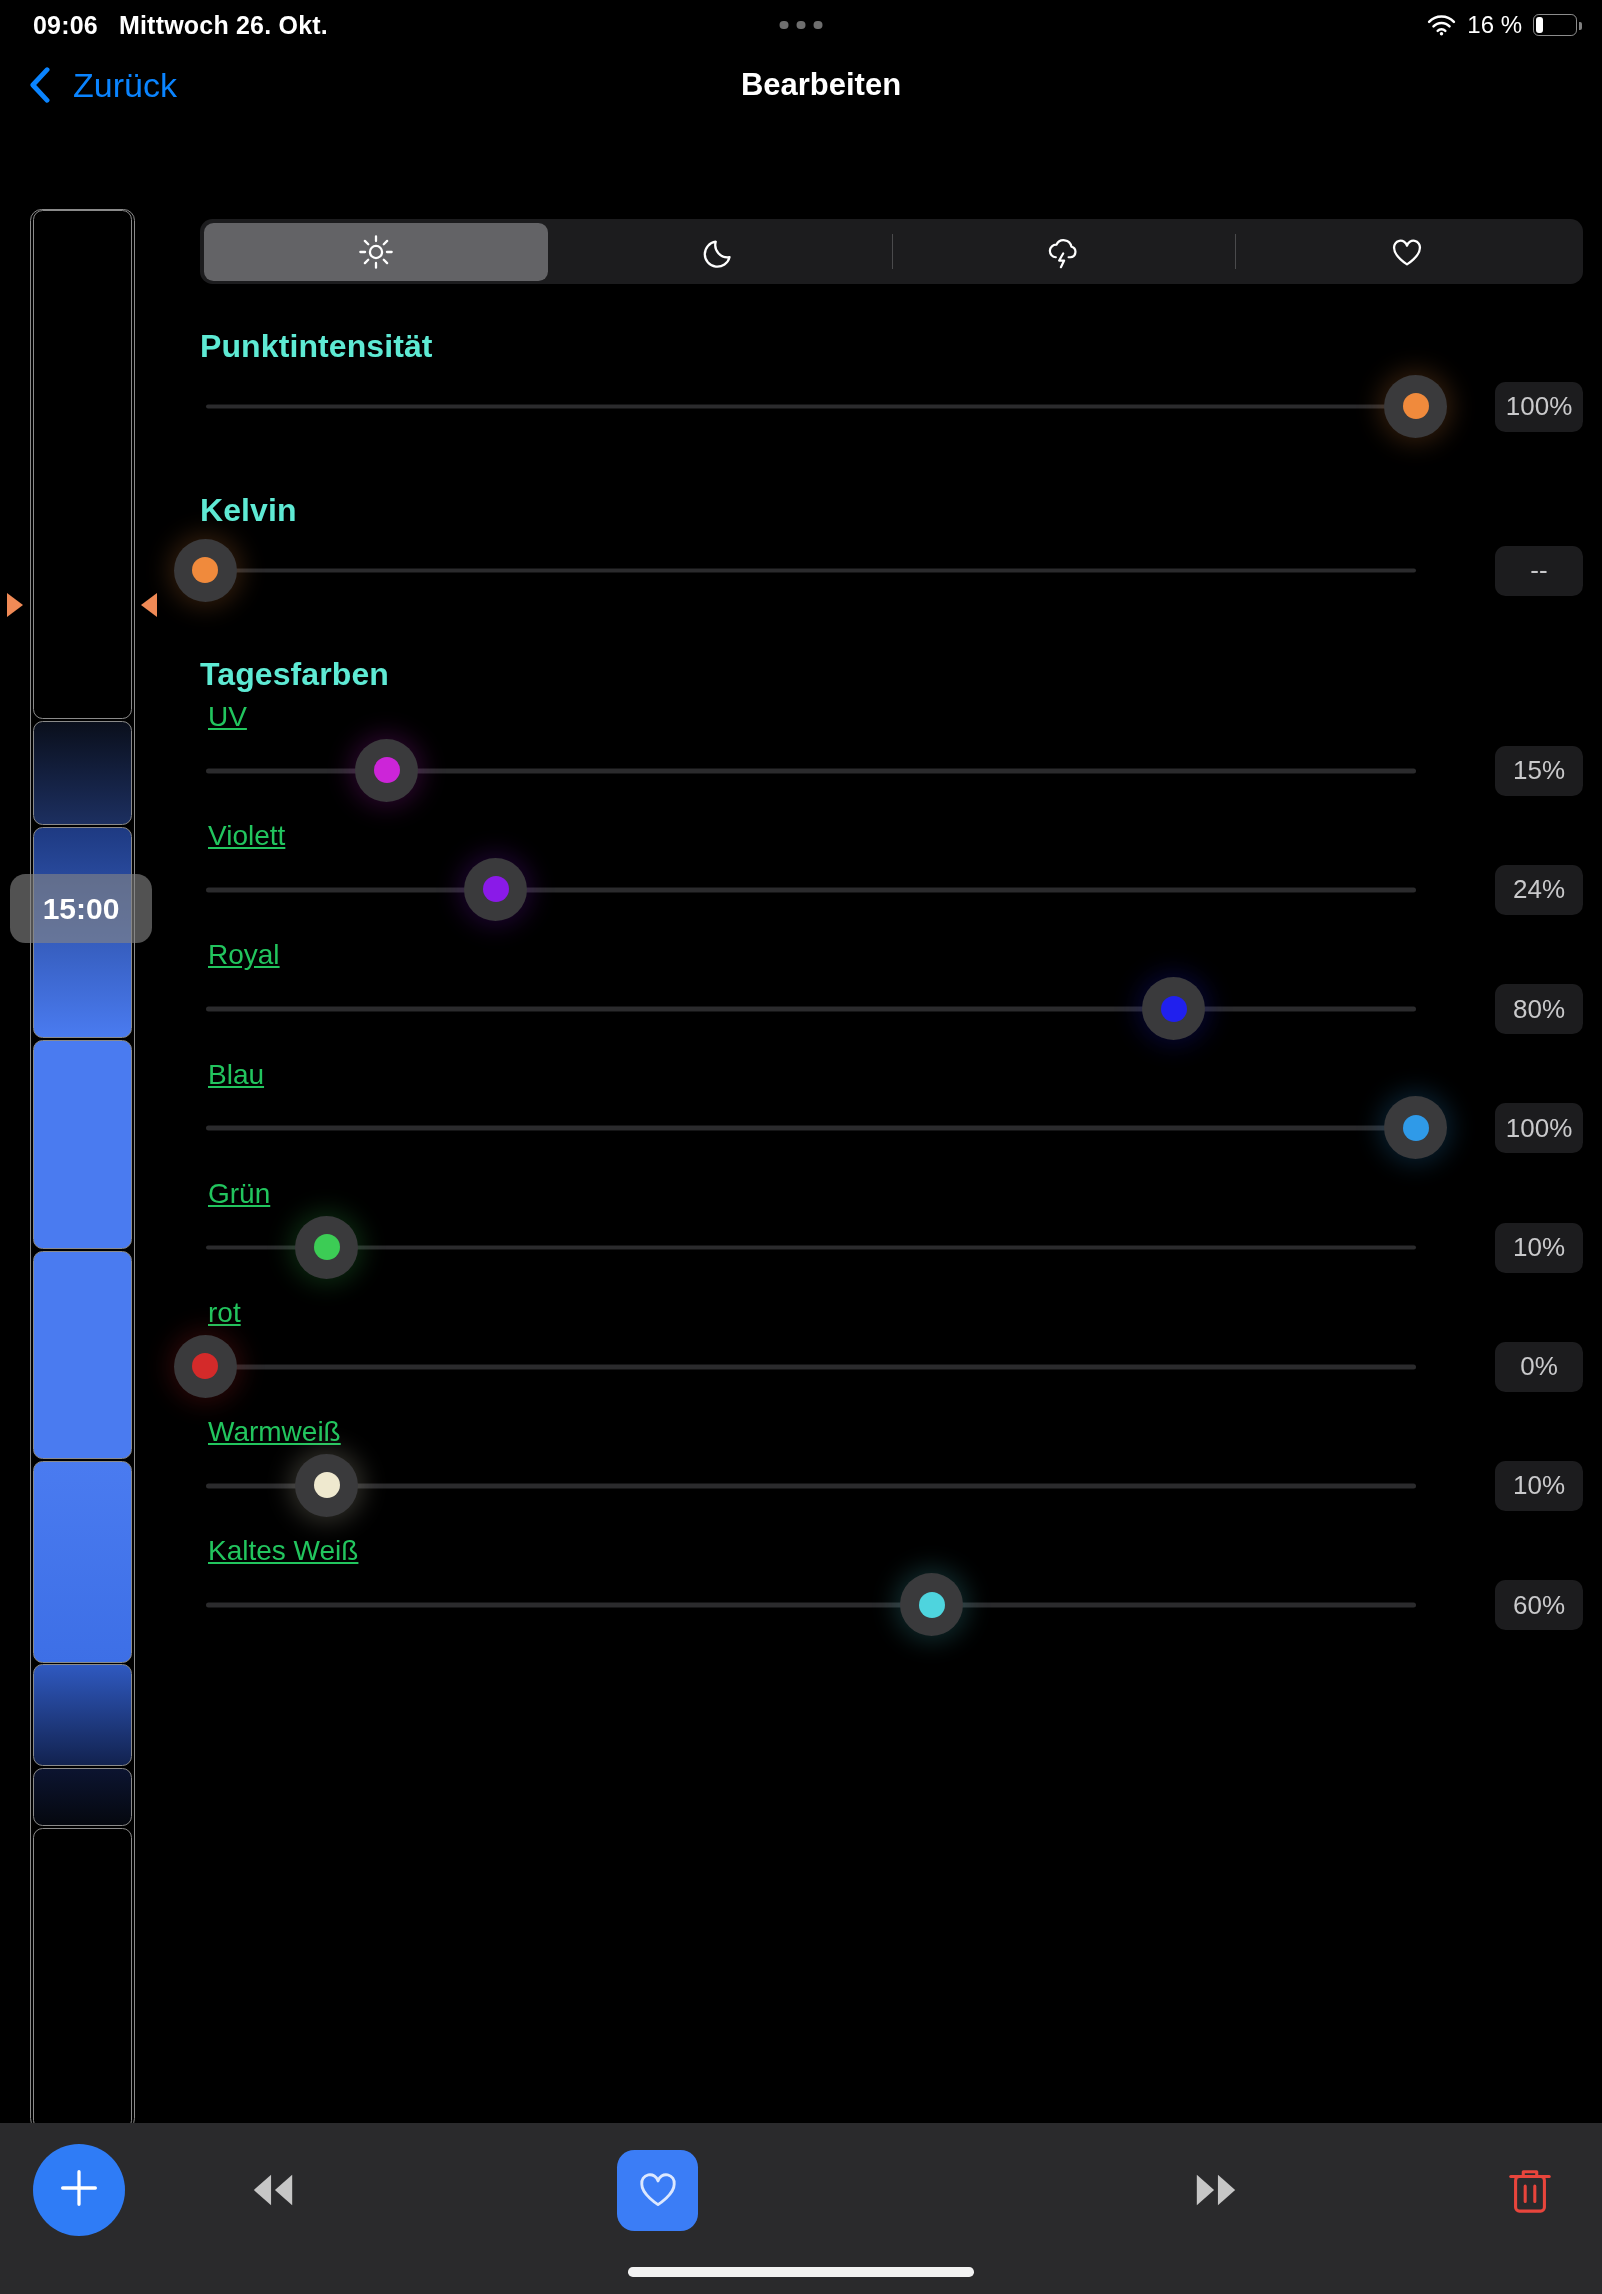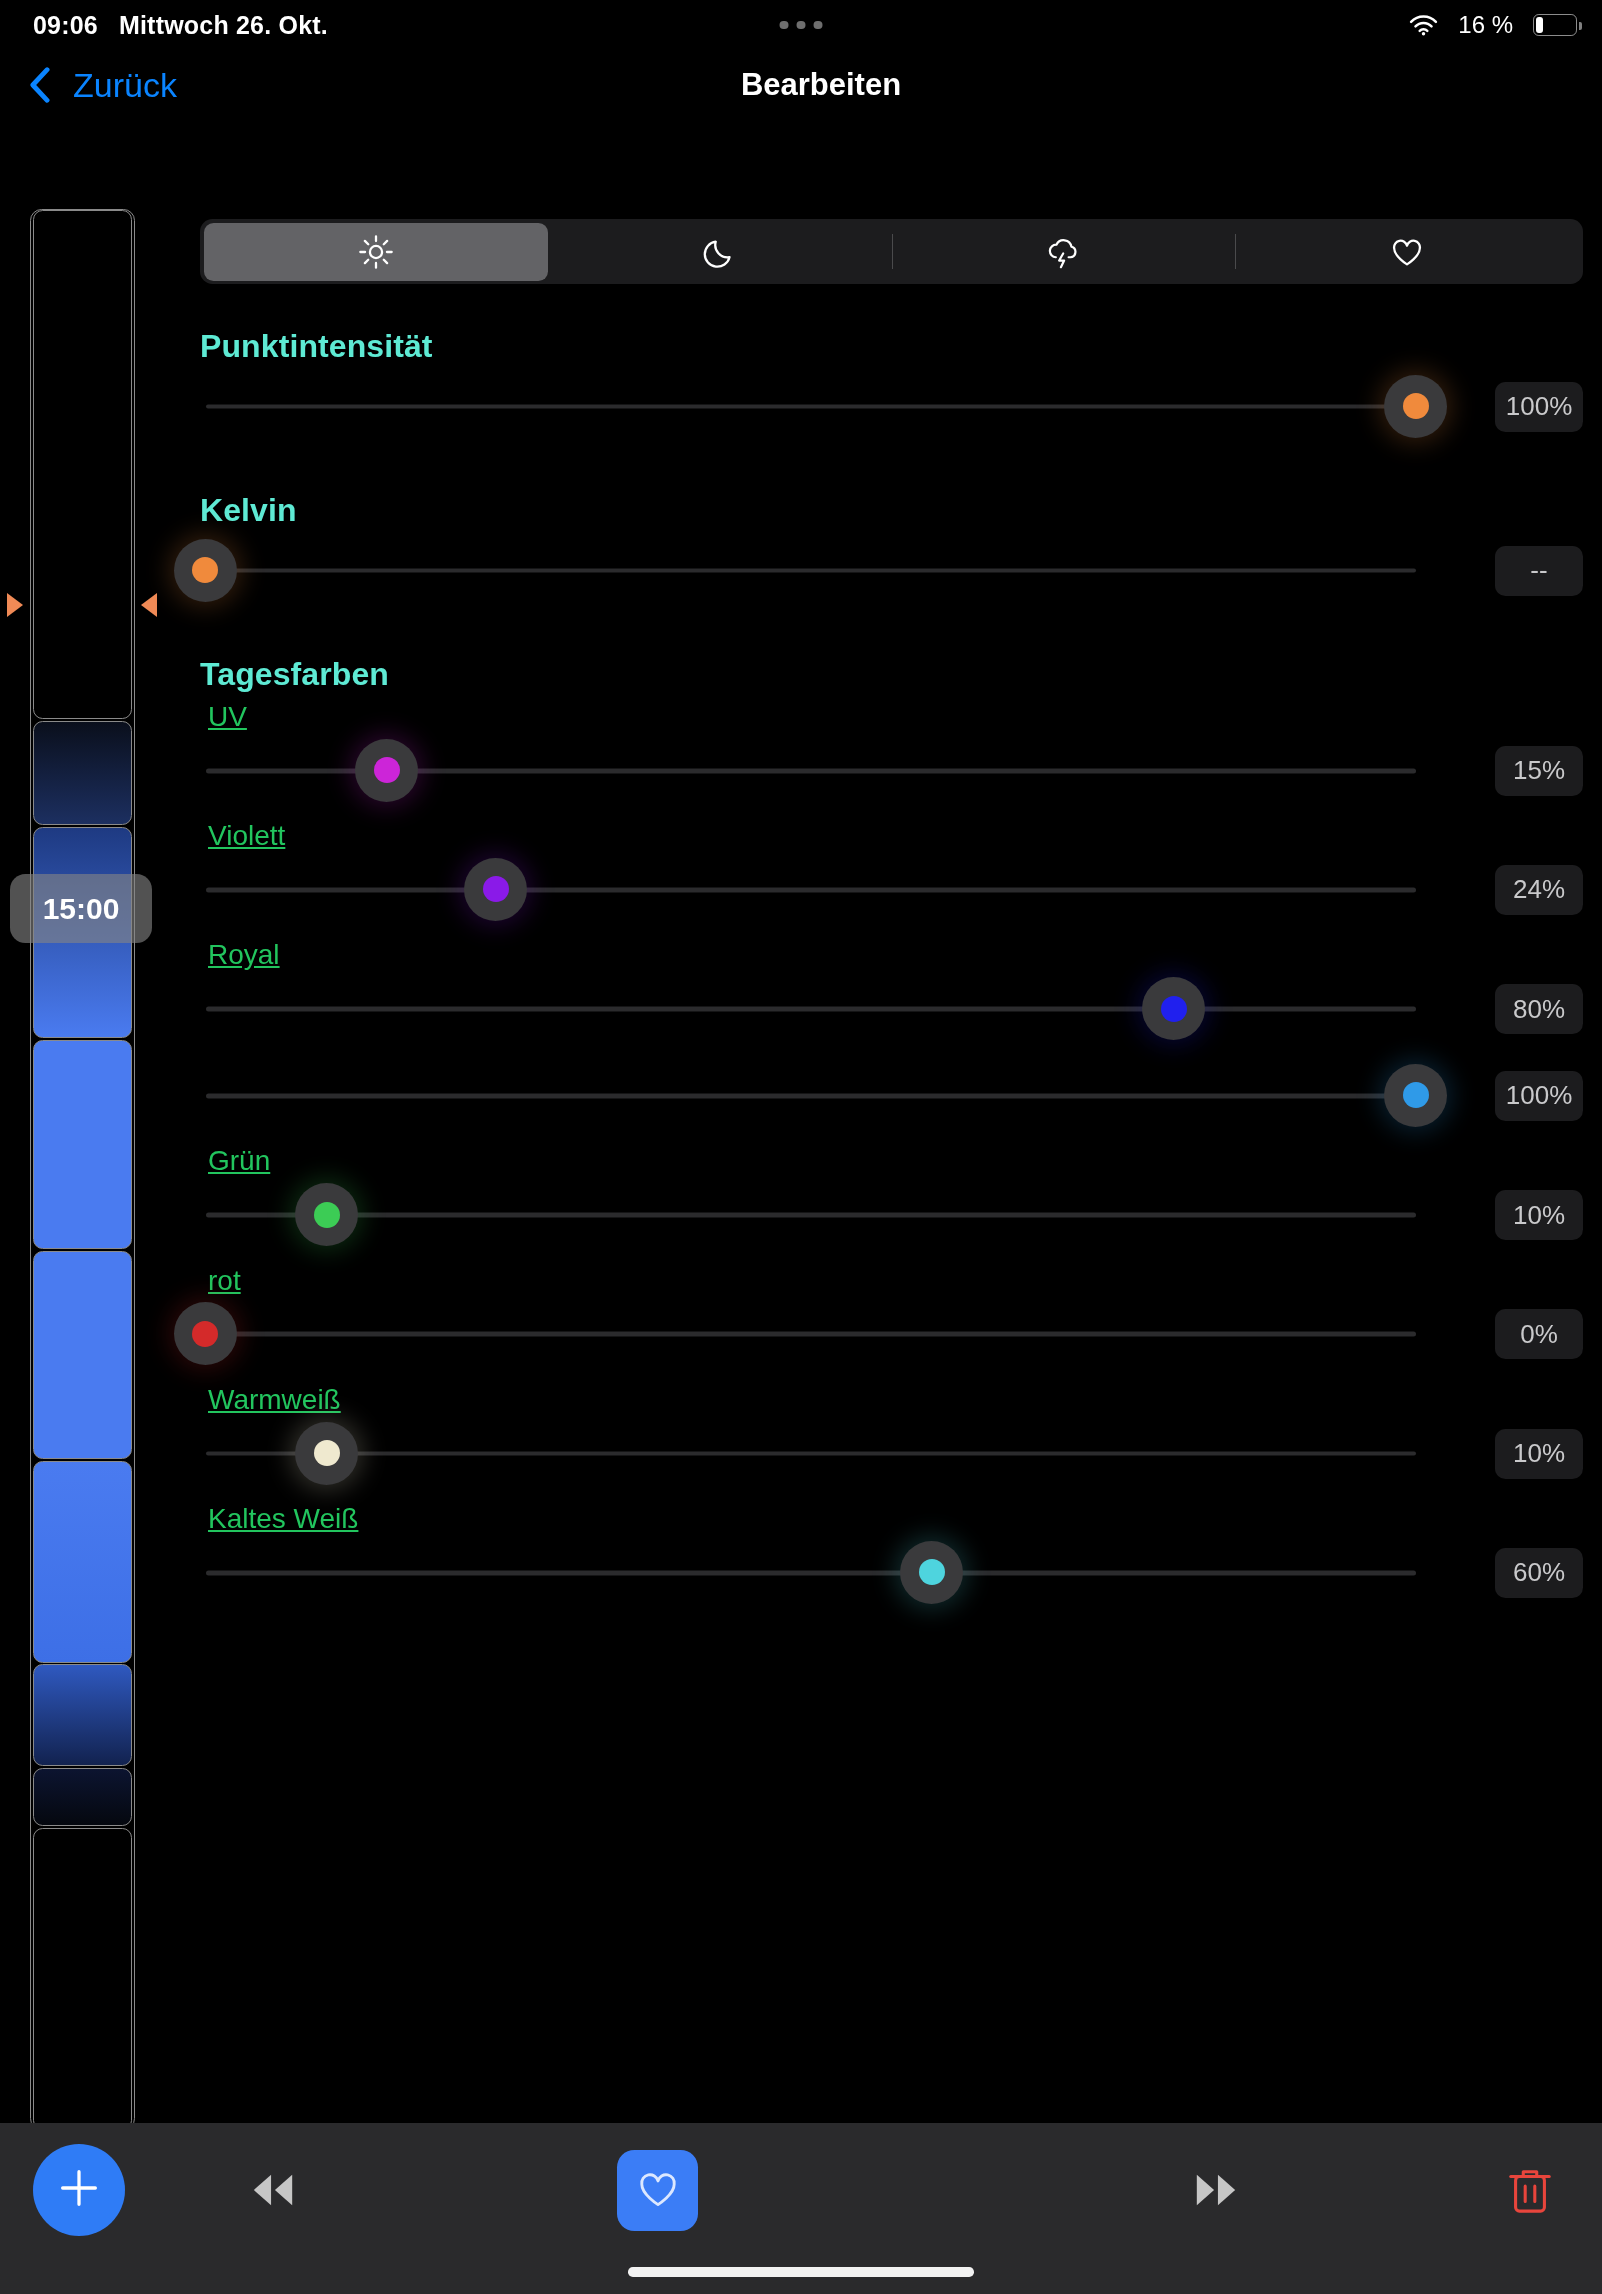--- a/index.html
+++ b/index.html
@@ -48,21 +48,21 @@
   .sb-dot {
     width: 8.6px; height: 8.6px;
     border-radius: 50%;
     background: #6e6e6e;
   }
   .sb-right {
     position: absolute;
     right: 25px;
     display: flex;
     align-items: center;
-    gap: 20px;
+    gap: 11px;
     font-size: 24px;
     font-weight: 500;
   }
   .wifi-icon { width: 29px; height: 21px; display: block; }
   .battery {
     position: relative;
     width: 44px; height: 22px;
     border: 1.9px solid rgba(255,255,255,.55);
     border-radius: 5.8px;
     box-sizing: border-box;
@@ -504,20 +504,21 @@
             <div class="slider-wrap">
               <div class="slider-track"></div>
               <div class="slider-thumb" style="left: 974px; top: 50%; box-shadow: rgba(32, 32, 238, 0.2) 0px 0px 25px 5.8px;">
                 <span class="dot" style="background: rgb(32, 32, 238);"></span>
               </div>
             </div>
             <div class="value-badge">80%</div>
           </div>
         </div>
         <div class="row-block">
+          <div class="sub-label">Blau</div>
           <div class="slider-row">
             <div class="slider-wrap">
               <div class="slider-track"></div>
               <div class="slider-thumb" style="left: 1216px; top: 50%; box-shadow: rgba(47, 154, 232, 0.2) 0px 0px 25px 5.8px;">
                 <span class="dot" style="background: rgb(47, 154, 232);"></span>
               </div>
             </div>
             <div class="value-badge">100%</div>
           </div>
         </div>

